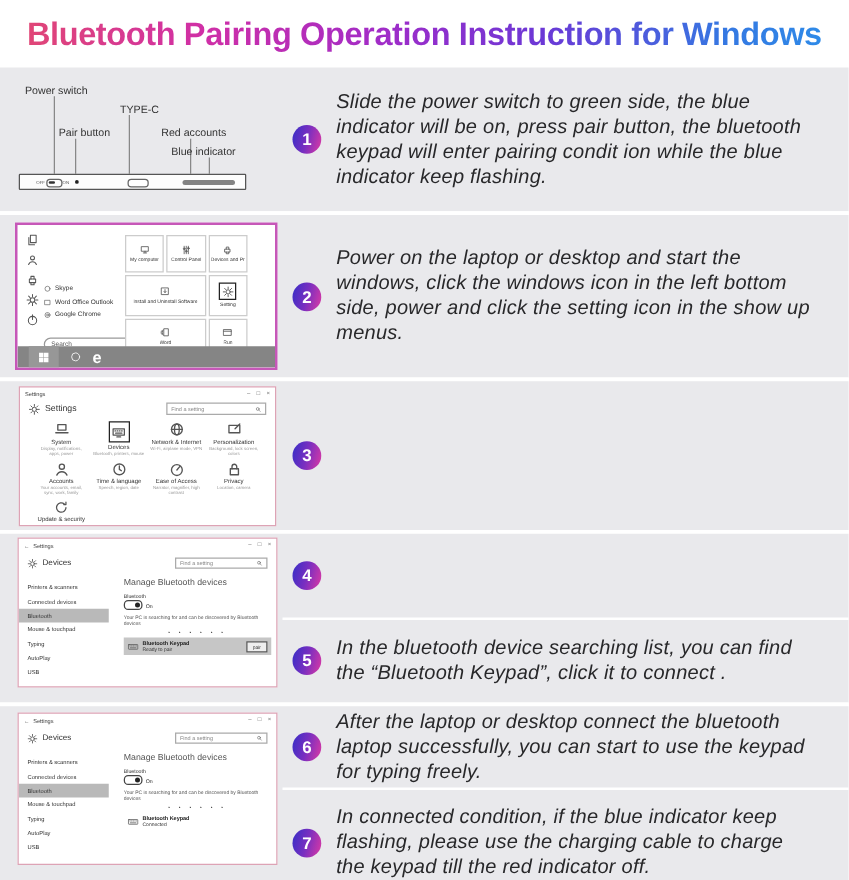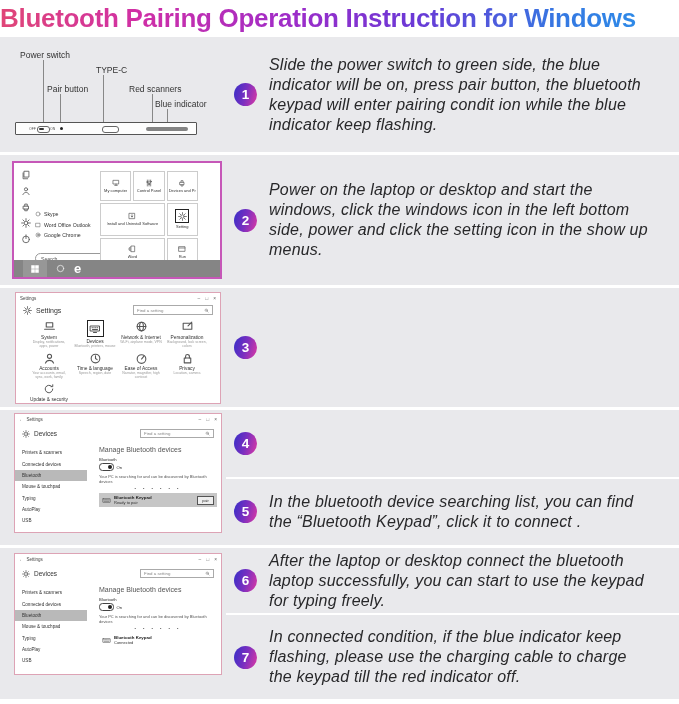--- a/index.html
+++ b/index.html
@@ -1,17 +1,17 @@
 <!DOCTYPE html>
 <html><head>
 <meta charset="utf-8">
 <style>
   html,body{margin:0;padding:0}
   body{width:679px;height:704px;background:#fff;font-family:"Liberation Sans",sans-serif;overflow:hidden;position:relative}
-  .header{height:37px;display:flex;align-items:center;justify-content:flex-start;background:#fff}
+  .header{height:54px;display:flex;align-items:center;justify-content:center;background:#fff}
   .title{font-weight:bold;font-size:26px;letter-spacing:-.3px;white-space:nowrap;
     background:linear-gradient(90deg,#e04677 0%,#d02fa6 22%,#a02cc8 45%,#6b38d6 65%,#3578e2 88%,#2e8ae8 100%);
     -webkit-background-clip:text;background-clip:text;color:transparent}
   .row{display:flex;background:#e9e9ec}
   .gap{height:3px;background:#fff}
   .left{width:226px;position:relative;flex:none}
   .right{flex:1;display:flex;flex-direction:column;justify-content:center;min-width:0}
   .sep{height:2px;background:#fff}
   .step{display:flex;align-items:center;gap:12px;padding:2px 6px 2px 8px;flex:1}
   .badge{flex:none;width:23px;height:23px;border-radius:50%;
@@ -104,23 +104,23 @@
 </div>
 
 <div class="row" style="height:115px">
   <div class="left">
     <div class="dg-label" style="left:20px;top:13px">Power switch</div>
     <div class="vline" style="left:43px;top:23px;height:62px"></div>
     <div class="dg-label" style="left:47px;top:47px">Pair button</div>
     <div class="vline" style="left:60px;top:57px;height:28px"></div>
     <div class="dg-label" style="left:96px;top:28px">TYPE-C</div>
     <div class="vline" style="left:103px;top:38px;height:47px"></div>
-    <div class="dg-label" style="left:129px;top:47px">Red scanners</div>
+    <div class="dg-label" style="left:129px;top:47px">Red accounts</div>
     <div class="vline" style="left:152px;top:57px;height:28px"></div>
-    <div class="dg-label" style="left:155px;top:62px">Blue indicator</div>
+    <div class="dg-label" style="left:137px;top:62px">Blue indicator</div>
     <div class="vline" style="left:167px;top:72px;height:13px"></div>
     <div class="kp-bar">
       <span class="sw-txt" style="left:13px">OFF</span>
       <span class="sw-pill">
           <span class="sw-knob"></span>
         </span>
       <span class="sw-txt" style="left:34px">ON</span>
       <span class="pair-dot"></span>
       <span class="usb-oval"></span>
       <span class="led-bar"></span>

